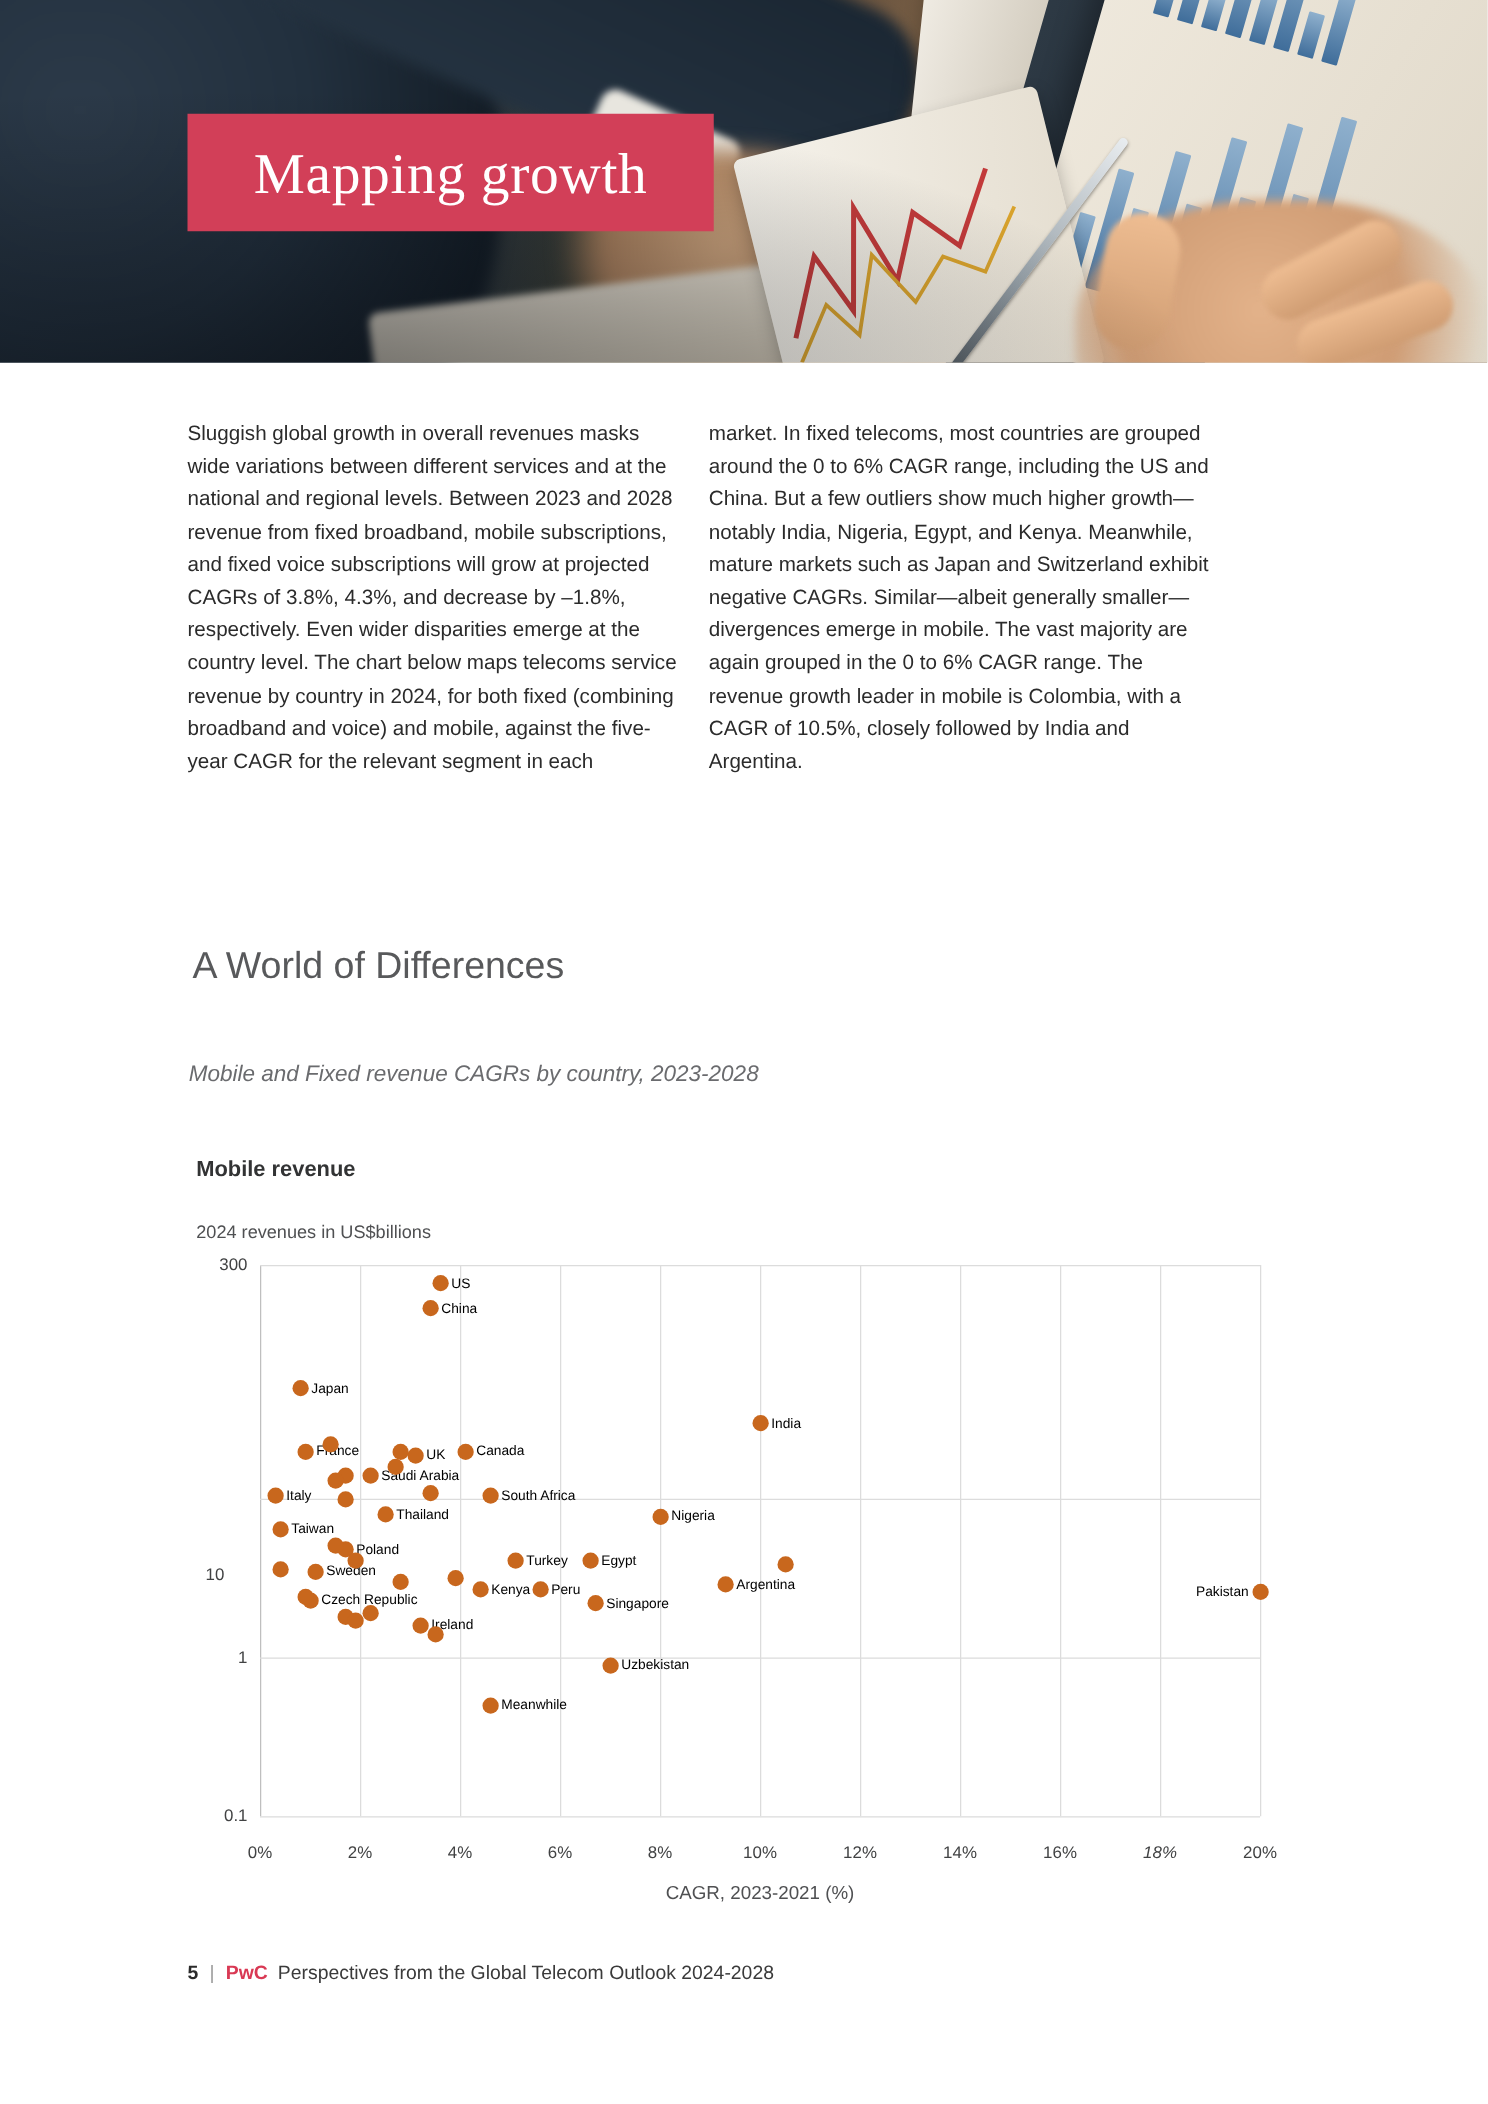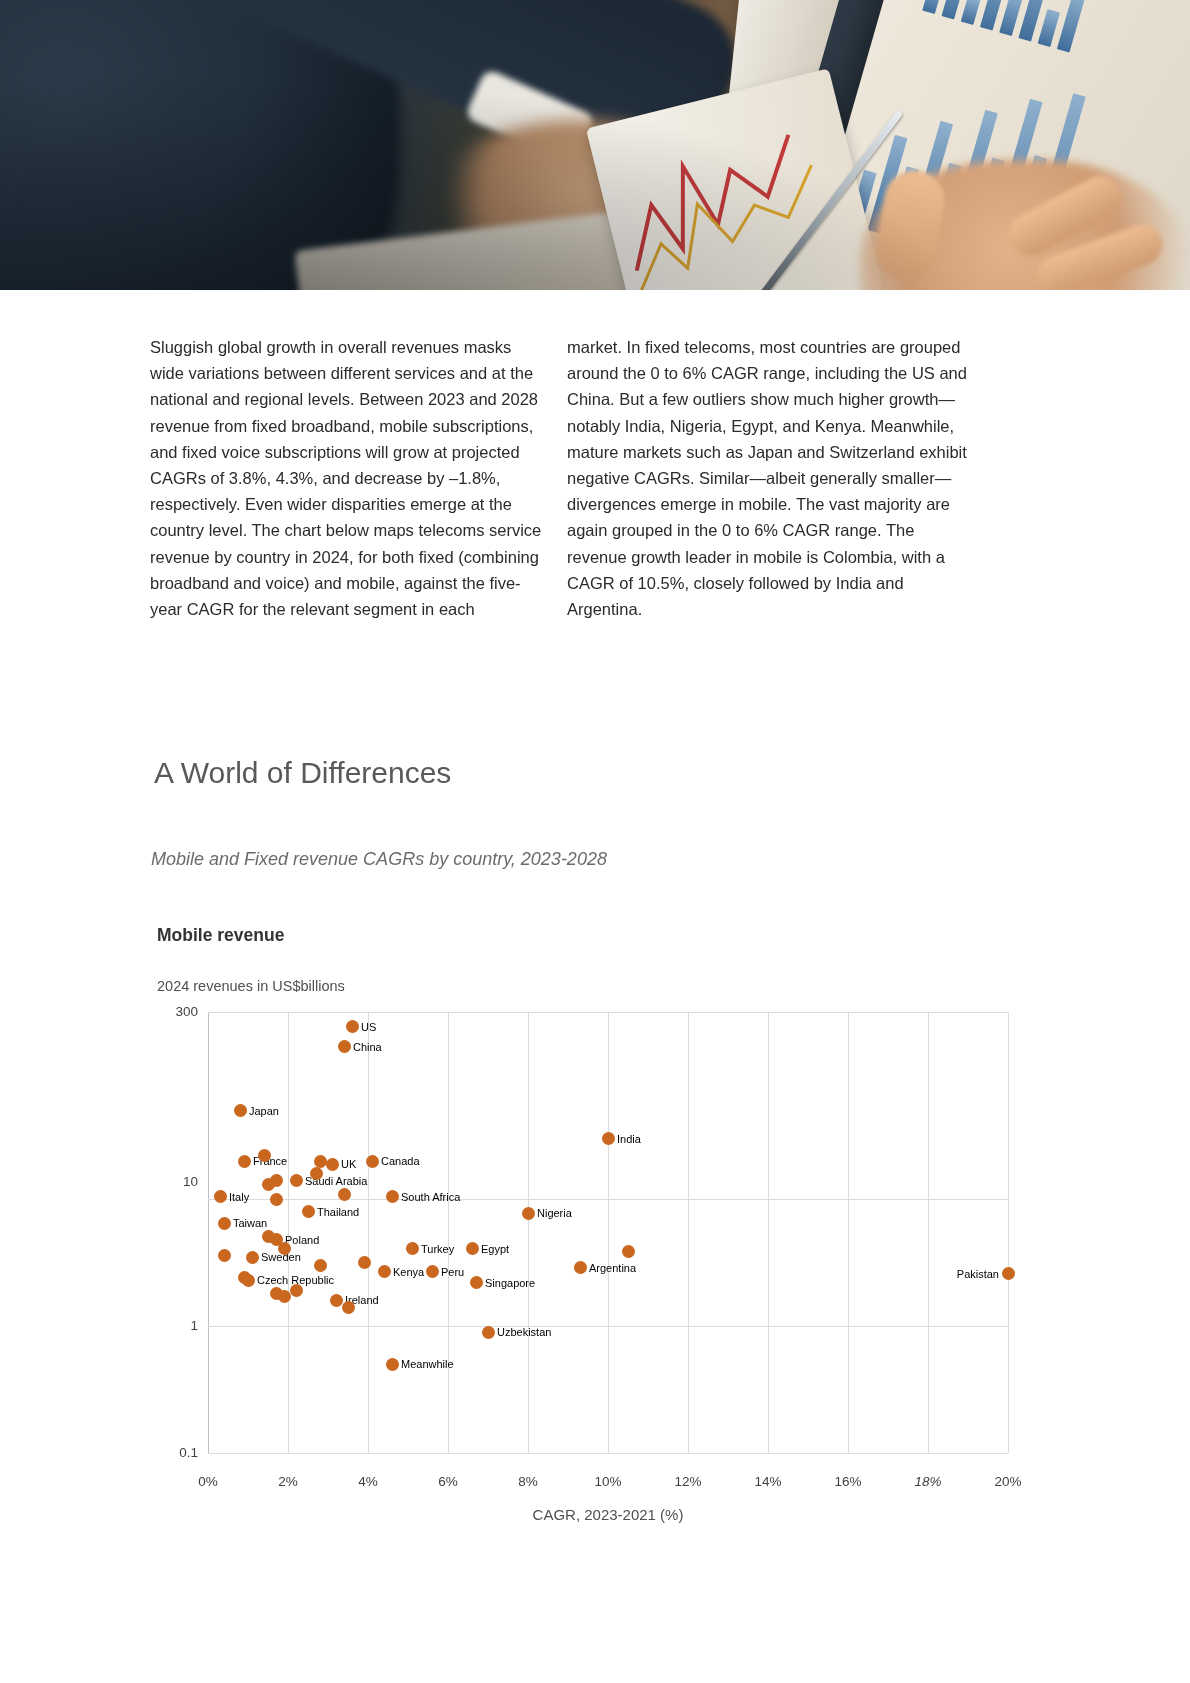--- a/index.html
+++ b/index.html
@@ -123,20 +123,23 @@
       </svg>
     </div>
     <div class="ph-hand"></div>
     <div class="ph-finger ph-f1"></div>
     <div class="ph-finger ph-f2"></div>
     <div class="ph-finger ph-f3"></div>
     <div class="ph-pen"></div>
     <div class="ph-vignette"></div>
   </div>
 
+  <div class="banner">
+    <span>Mapping growth</span>
+  </div>
 
   <p class="col col-left">Sluggish global growth in overall revenues masks wide variations between different services and at the national and regional levels. Between 2023 and 2028 revenue from fixed broadband, mobile subscriptions, and fixed voice subscriptions will grow at projected CAGRs of 3.8%, 4.3%, and decrease by –1.8%, respectively. Even wider disparities emerge at the country level. The chart below maps telecoms service revenue by country in 2024, for both fixed (combining broadband and voice) and mobile, against the five-year CAGR for the relevant segment in each</p>
   <p class="col col-right">market. In fixed telecoms, most countries are grouped around the 0 to 6% CAGR range, including the US and China. But a few outliers show much higher growth—notably India, Nigeria, Egypt, and Kenya. Meanwhile, mature markets such as Japan and Switzerland exhibit negative CAGRs. Similar—albeit generally smaller—divergences emerge in mobile. The vast majority are again grouped in the 0 to 6% CAGR range. The revenue growth leader in mobile is Colombia, with a CAGR of 10.5%, closely followed by India and Argentina.</p>
 
   <h2 class="sec-title">A World of Differences</h2>
   <div class="sec-cap">Mobile and Fixed revenue CAGRs by country, 2023-2028</div>
 
   <div class="chart-title">Mobile revenue</div>
   <div class="chart-unit">2024 revenues in US$billions</div>
   <div id="plot" class="plot">
@@ -221,33 +224,36 @@
       <div class="dot" style="left: 149.5px; top: 243.6px; background: rgb(200, 103, 29);"></div>
       <div class="dot" style="left: 413.5px; top: 232.7px; background: rgb(200, 103, 29);"></div>
       <div class="dot" style="left: 29.5px; top: 259.4px; background: rgb(200, 103, 29);"></div>
       <div class="dot" style="left: 61.5px; top: 275.3px; background: rgb(200, 103, 29);"></div>
       <div class="dot" style="left: 69.5px; top: 278.4px; background: rgb(200, 103, 29);"></div>
       <div class="dot" style="left: 81.5px; top: 272.3px; background: rgb(200, 103, 29);"></div>
       <div class="dot" style="left: 133.5px; top: 289.1px; background: rgb(200, 103, 29);"></div>
     </div>
   <div id="yticks">
       <div class="ytick" style="left: 146px; top: 1004px;">300</div>
-      <div class="ytick" style="left: 146px; top: 1174px;">10</div>
+      <div class="ytick" style="left: 146px; top: 1252px; text-align: center;">10</div>
       <div class="ytick" style="left: 146px; top: 1318.2px;">1</div>
       <div class="ytick" style="left: 146px; top: 1445px;">0.1</div>
     </div>
   <div id="xticks">
       <div class="xtick" style="left: 180px;">0%</div>
       <div class="xtick" style="left: 260px;">2%</div>
       <div class="xtick" style="left: 340px;">4%</div>
       <div class="xtick" style="left: 420px;">6%</div>
       <div class="xtick" style="left: 500px;">8%</div>
       <div class="xtick" style="left: 580px;">10%</div>
       <div class="xtick" style="left: 660px;">12%</div>
       <div class="xtick" style="left: 740px;">14%</div>
       <div class="xtick" style="left: 820px;">16%</div>
       <div class="xtick" style="left: 900px; font-style: italic;">18%</div>
       <div class="xtick" style="left: 980px;">20%</div>
     </div>
   <div class="x-title">CAGR, 2023-2021 (%)</div>
 
+  <div class="footer">
+    <span class="num">5</span><span class="sep">|</span><span class="brand">PwC</span><span class="ftext">Perspectives from the Global Telecom Outlook 2024-2028</span>
+  </div>
 
 </div>
 
 </body></html>

